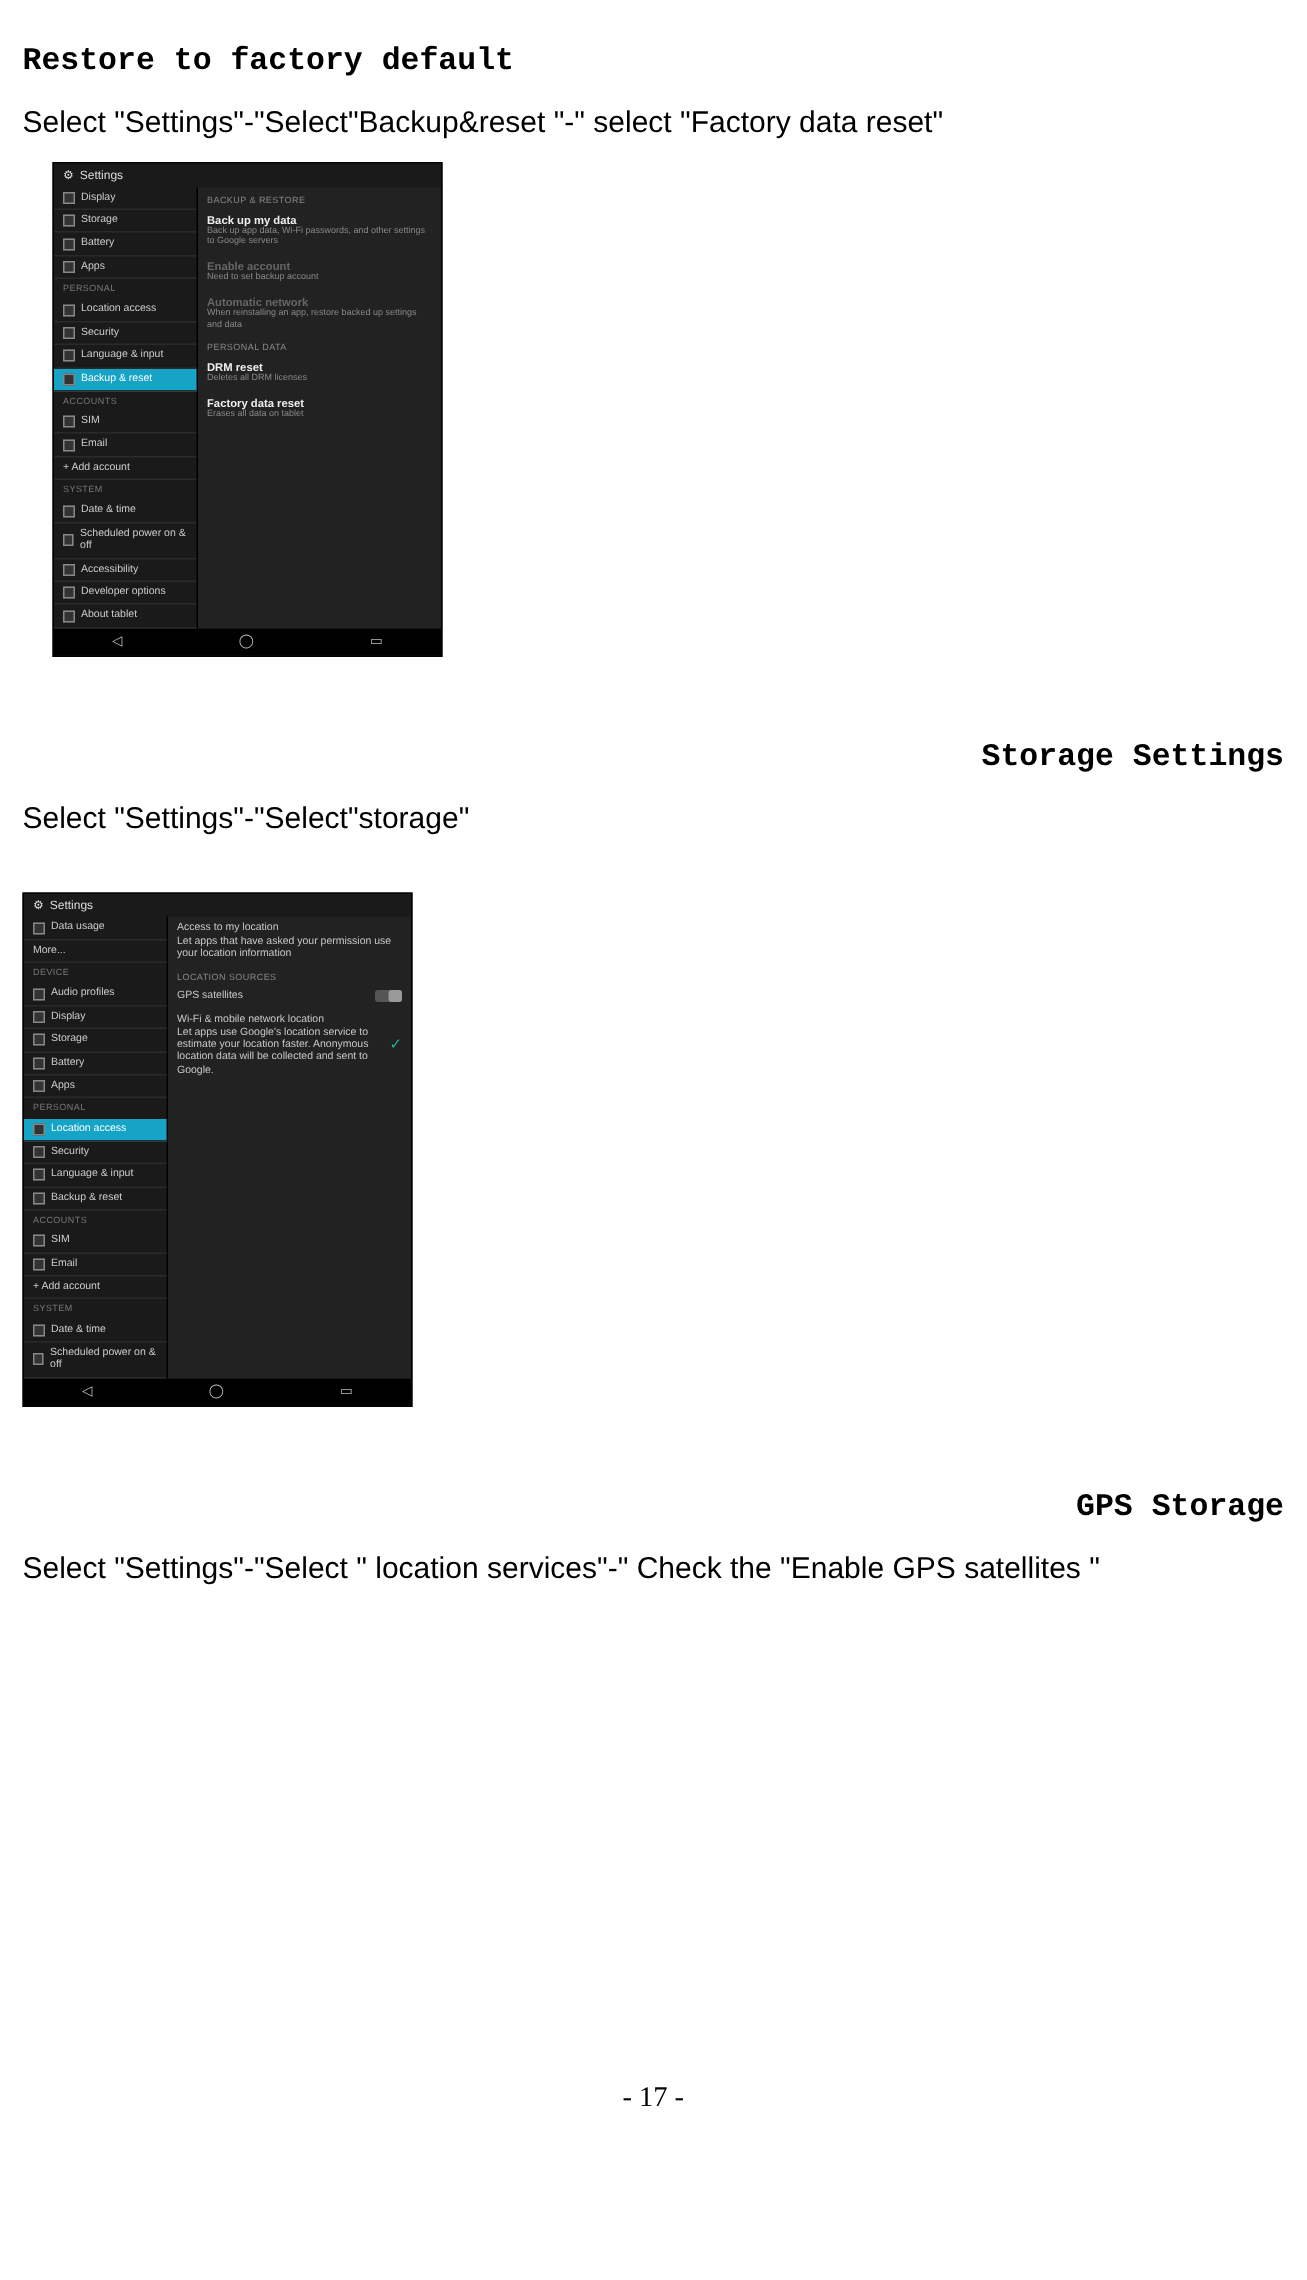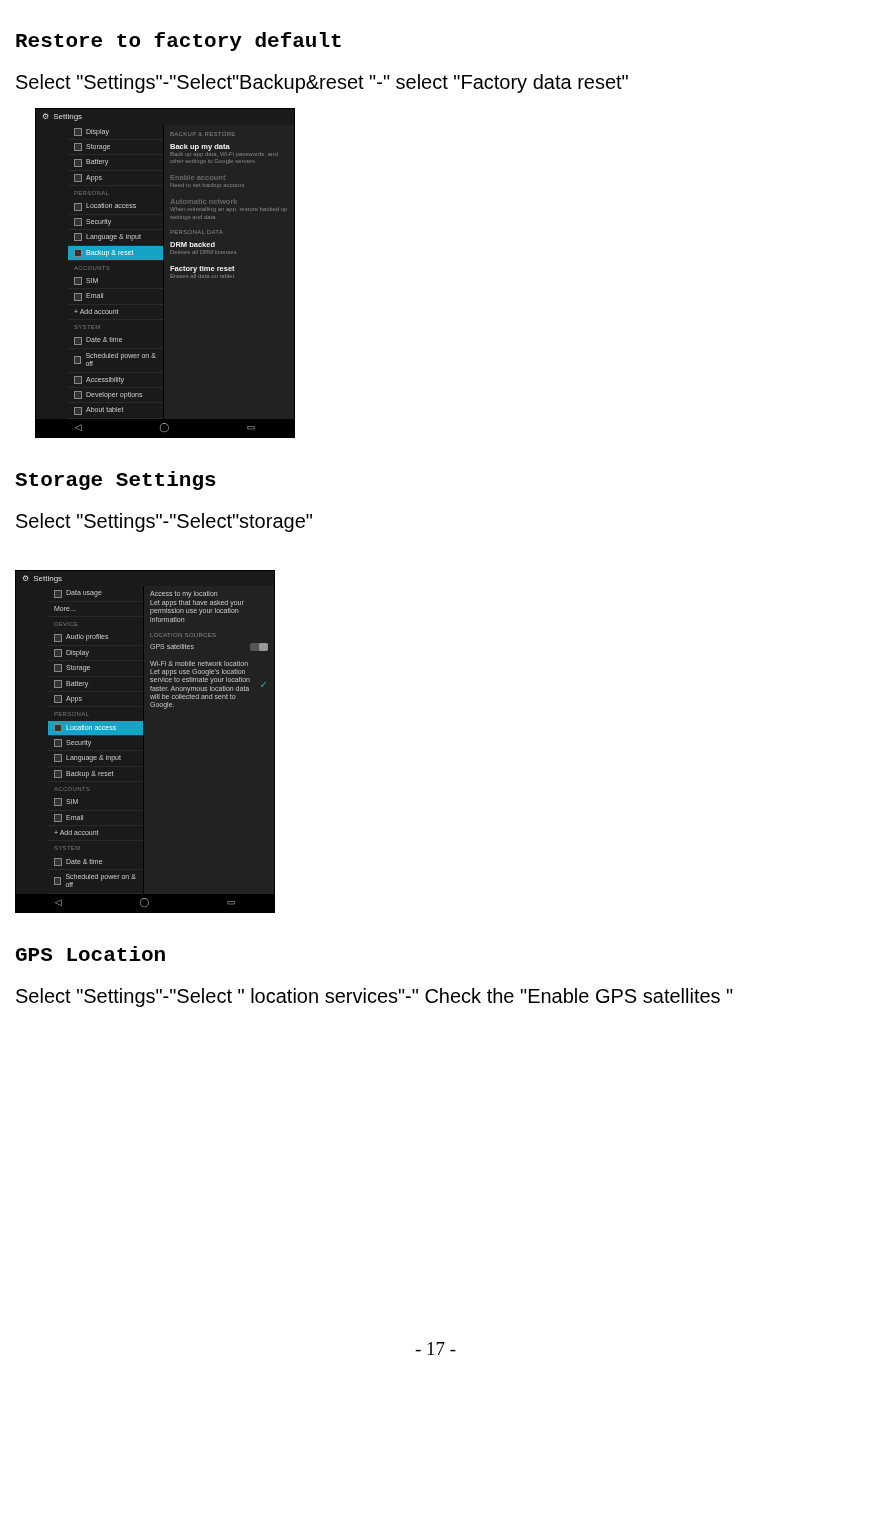--- a/index.html
+++ b/index.html
@@ -15,21 +15,21 @@
   h2 {
     font-size: 21px;
     font-weight: bold;
     margin: 0 0 18px 0;
     font-family: Liberation Mono, monospace;
   }
   p.instr {
     margin: 0 0 14px 0;
     font-size: 20px;
   }
-  .section-gap { margin-top: 31px; }
+  .section-gap { margin-top: 56px; text-align: right; }
   .page-num {
     text-align: center;
     font-family: "Times New Roman", serif;
     font-size: 19px;
     margin-top: 330px;
   }
 
   
   .shot {
     width: 260px;
@@ -49,21 +49,20 @@
     font-size: 8px;
     color: #ddd;
   }
   .shot .titlebar .gear {
     margin-right: 4px;
     font-size: 8px;
   }
   .shot .body {
     display: flex;
     min-height: 270px;
-    margin-left: 32px;
   }
   .shot .side {
     width: 95px;
     background: #1a1a1a;
     border-right: 1px solid #000;
   }
   .shot .panel {
     flex: 1;
     background: #222;
     padding: 4px 6px;
@@ -243,25 +242,25 @@
       <div class="pitem dim">
         <div class="pt">Enable account</div>
         <div class="ps">Need to set backup account</div>
       </div>
       <div class="pitem dim">
         <div class="pt">Automatic network</div>
         <div class="ps">When reinstalling an app, restore backed up settings and data</div>
       </div>
       <div class="phead">PERSONAL DATA</div>
       <div class="pitem">
-        <div class="pt">DRM backed</div>
+        <div class="pt">DRM reset</div>
         <div class="ps">Deletes all DRM licenses</div>
       </div>
       <div class="pitem">
-        <div class="pt">Factory time reset</div>
+        <div class="pt">Factory data reset</div>
         <div class="ps">Erases all data on tablet</div>
       </div>
     </div>
   </div>
   <div class="navbar">
     <span>◁</span>
     <span>◯</span>
     <span>▭</span>
   </div>
 </div>
@@ -367,19 +366,19 @@
     </div>
   </div>
   <div class="navbar">
     <span>◁</span>
     <span>◯</span>
     <span>▭</span>
   </div>
 </div>
 
 
-<h2 class="section-gap">GPS Location</h2>
+<h2 class="section-gap">GPS Storage</h2>
 <p class="instr">Select "Settings"-"Select " location services"-" Check the "Enable GPS satellites "</p>
 
 <div class="page-num">- 17 -</div>
 
 
 
 
 </body></html>

